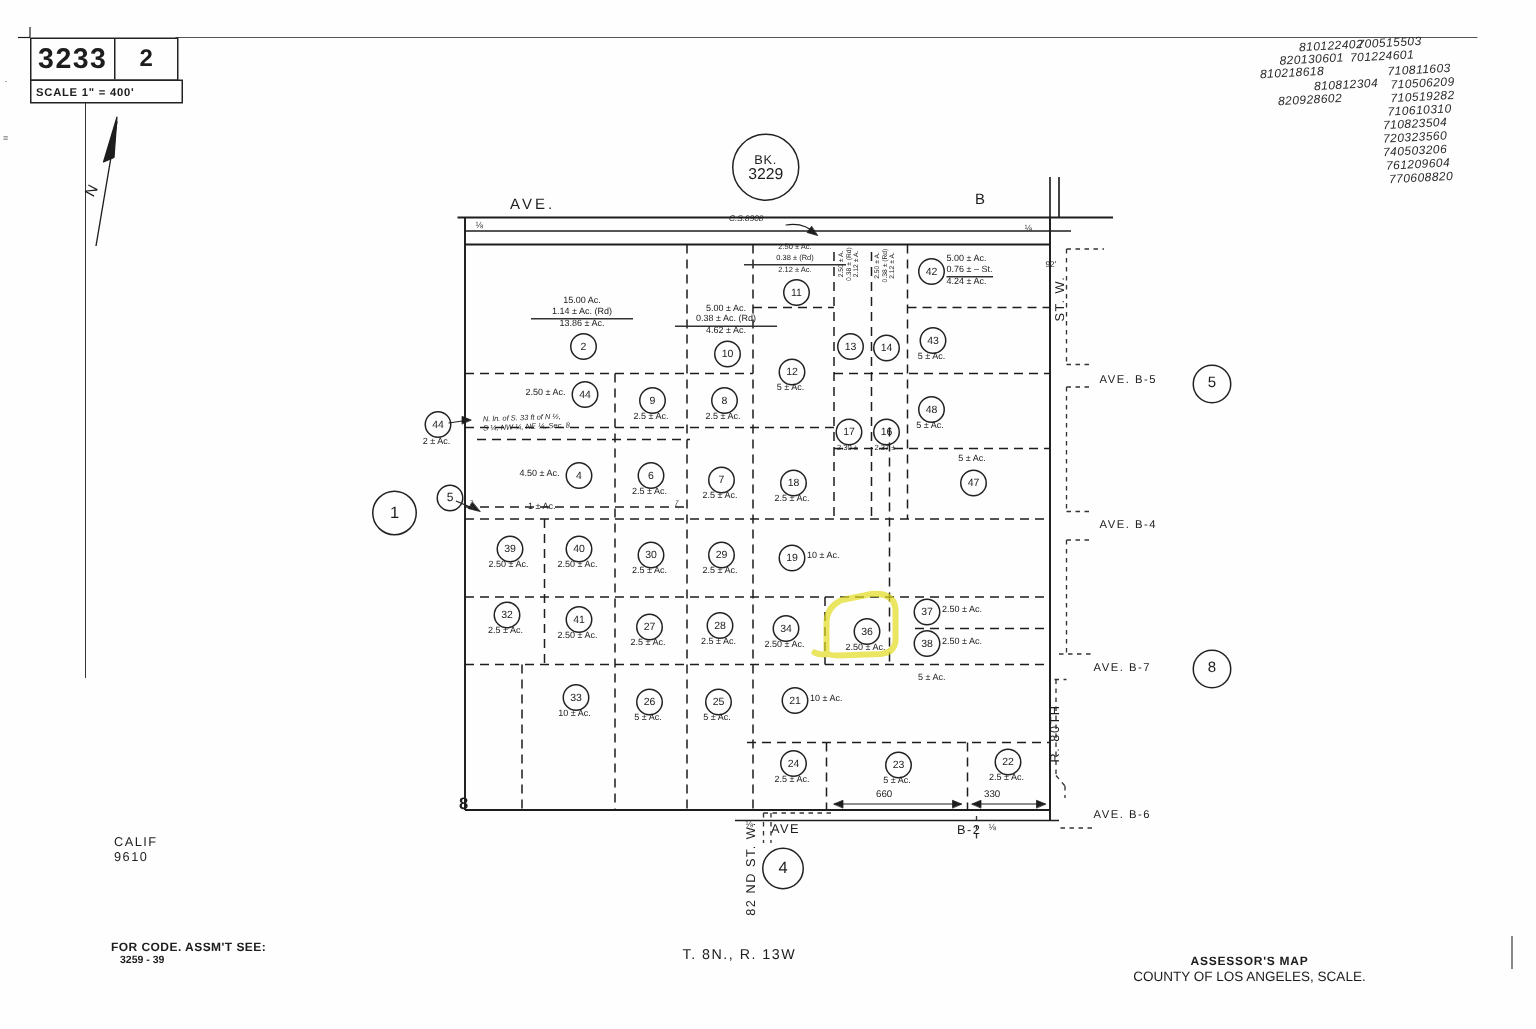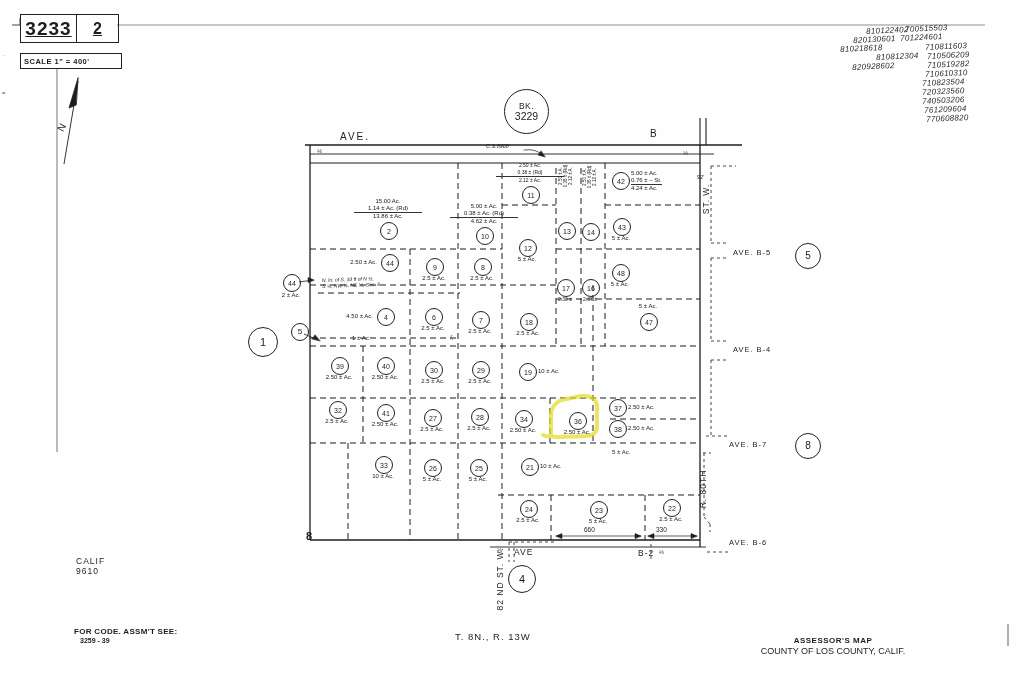--- a/index.html
+++ b/index.html
@@ -2,28 +2,28 @@
 <html><head>
 <meta charset="utf-8">
 <style>
   html,body{margin:0;padding:0;background:#e9e9e9;}
   #page{position:relative;width:1024px;height:686px;background:#fefefe;overflow:hidden;
         font-family:"Liberation Sans",sans-serif;color:#1d1d1d;}
   #lines{position:absolute;left:0;top:0;width:1024px;height:686px;}
   .lbl{position:absolute;white-space:nowrap;color:#1d1d1d;}
   .abs{position:absolute;}
   
-  .tbox{position:absolute;left:20px;top:14px;width:97px;height:27px;border:1.4px solid #222;display:flex;text-decoration:underline;}
+  .tbox{position:absolute;left:20px;top:25px;width:97px;height:27px;border:1.4px solid #222;display:flex;}
   .tcell1{width:55px;border-right:1.4px solid #222;display:flex;align-items:center;justify-content:center;
           font-size:19px;font-weight:bold;letter-spacing:1px;}
   .tcell2{flex:1;display:flex;align-items:center;justify-content:center;font-size:16px;font-weight:bold;}
   .sbox{position:absolute;left:20px;top:53px;width:97px;height:14px;border:1.3px solid #222;
         font-size:7.5px;font-weight:bold;display:flex;align-items:center;padding-left:3px;letter-spacing:.5px;}
   
-  .bkc{position:absolute;left:504px;top:89px;width:43px;height:43px;border:1.4px solid #222;border-radius:50%;
+  .bkc{position:absolute;left:488px;top:89px;width:43px;height:43px;border:1.4px solid #222;border-radius:50%;
        display:flex;flex-direction:column;align-items:center;justify-content:center;line-height:1;}
   .bkc .a{font-size:8.5px;letter-spacing:.5px;}
   .bkc .b{font-size:10.5px;margin-top:1px;}
   
   .pc{position:absolute;border:1px solid #222;border-radius:50%;display:flex;align-items:center;justify-content:center;
       background:rgba(255,255,255,.0);line-height:1;}
   .ptxt{position:absolute;line-height:6.8px;color:#1a1a1a;}
   .ptxt div{white-space:nowrap;}
   .calc div:nth-child(2){border-bottom:.8px solid #333;padding-bottom:.5px;}
   .rotlbl{transform:rotate(-90deg);transform-origin:center center;text-align:center;line-height:5px;}
@@ -146,21 +146,21 @@
 
   <span class="lbl" style="left:584px;top:526px;font-size:6.5px;">660</span>
   <span class="lbl" style="left:656px;top:526px;font-size:6.5px;">330</span>
 
   <span class="lbl" style="left:76px;top:556px;font-size:8.5px;letter-spacing:1px;">CALIF</span>
   <span class="lbl" style="left:76px;top:566px;font-size:8.5px;letter-spacing:1px;">9610</span>
   <span class="lbl" style="left:74px;top:627px;font-size:8px;font-weight:bold;letter-spacing:.3px;">FOR CODE. ASSM'T SEE:</span>
   <span class="lbl" style="left:80px;top:637px;font-size:7px;font-weight:bold;">3259 - 39</span>
   <span class="lbl" style="left:455px;top:631px;font-size:9.5px;letter-spacing:1px;">T. 8N., R. 13W</span>
   <span class="lbl" style="left:762px;top:636px;width:142px;text-align:center;font-size:8px;font-weight:bold;letter-spacing:.5px;">ASSESSOR'S MAP</span>
-  <span class="lbl" style="left:742px;top:646px;width:182px;text-align:center;font-size:9px;">COUNTY OF LOS COUNTY, CALIF.</span>
+  <span class="lbl" style="left:742px;top:646px;width:182px;text-align:center;font-size:9px;">COUNTY OF LOS ANGELES, SCALE.</span>
 
   <div id="overlay" class="abs" style="left:0;top:0;width:1024px;height:686px;">
       <div class="pc" style="left: 380px; top: 222px; width: 16px; height: 16px; font-size: 7px;">2</div>
       <div class="ptxt calc" style="font-size: 6px; left: 354px; top: 198px; width: 68px; text-align: center;">
         <div>15.00 Ac.</div>
         <div>1.14 ± Ac. (Rd)</div>
         <div>13.86 ± Ac.</div>
       </div>
       <div class="pc" style="left: 476px; top: 227px; width: 16px; height: 16px; font-size: 7px;">10</div>
       <div class="ptxt calc" style="font-size: 6px; left: 450px; top: 203px; width: 68px; text-align: center;">

